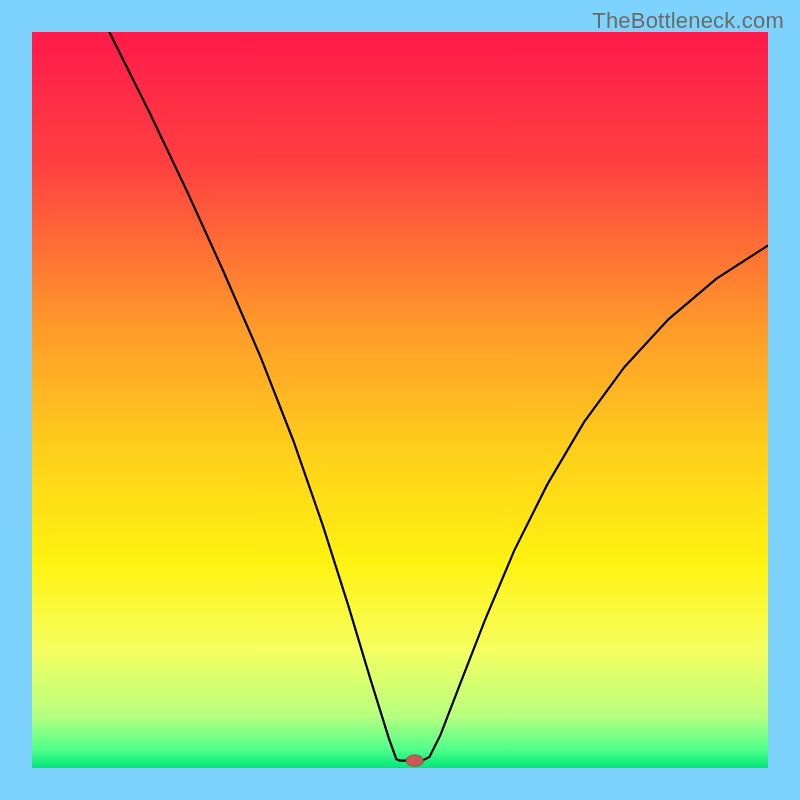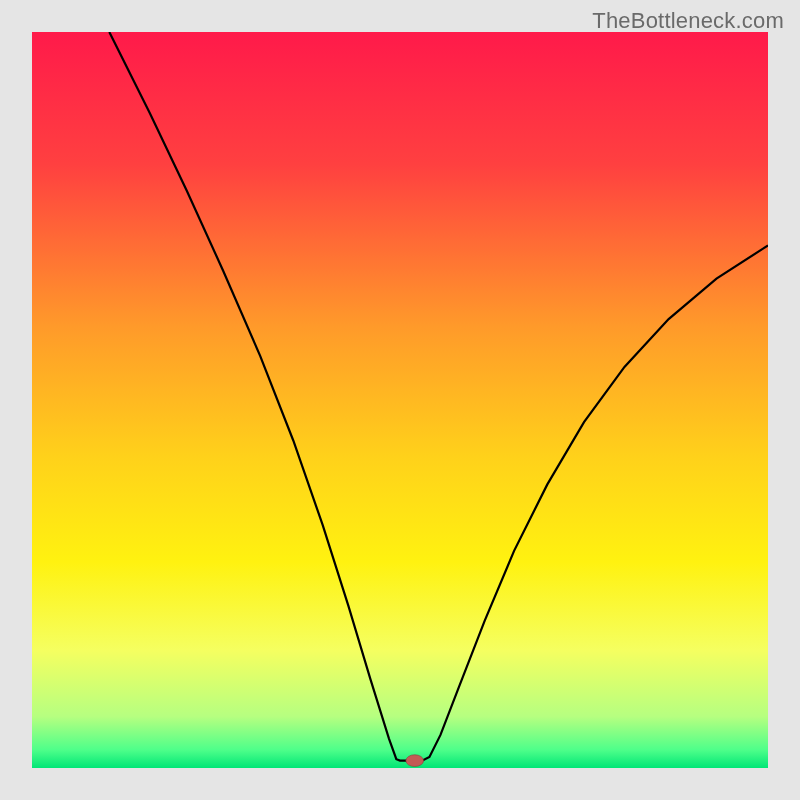--- a/index.html
+++ b/index.html
@@ -7,21 +7,21 @@
     padding: 0;
     width: 800px;
     height: 800px;
     background: #000;
     overflow: hidden;
   }
   .frame {
     position: relative;
     width: 800px;
     height: 800px;
-    background: #e5e5e5;
+    background: #7dd3fc;
   }
   .watermark {
     position: absolute;
     top: 8px;
     right: 16px;
     font-family: Arial, Helvetica, sans-serif;
     font-size: 22px;
     font-weight: 500;
     color: #6a6a6a;
     letter-spacing: 0.2px;

